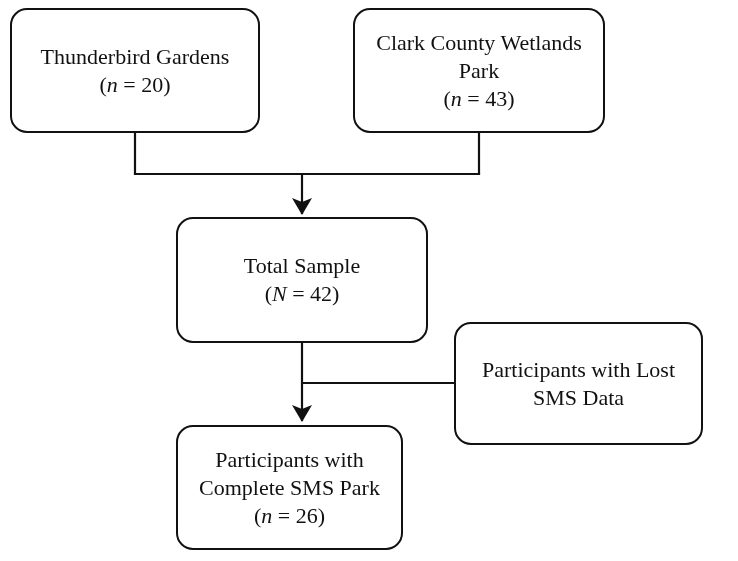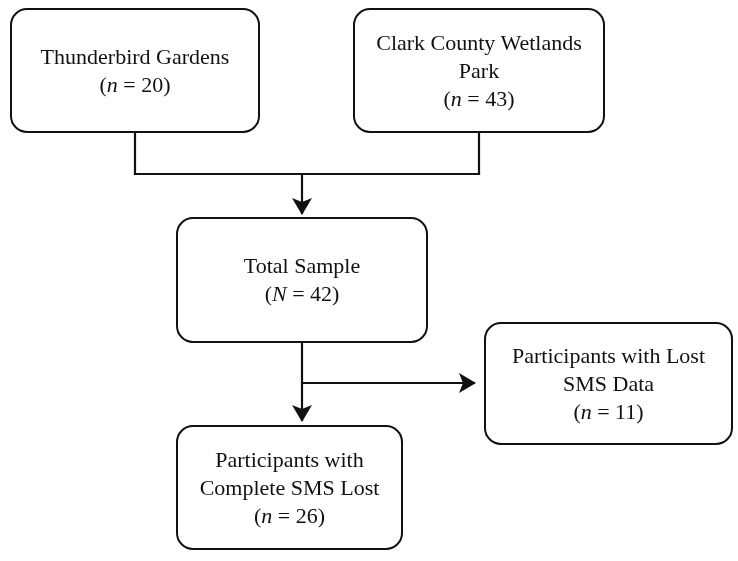--- a/index.html
+++ b/index.html
@@ -88,25 +88,24 @@
     <div class="nline">Clark County Wetlands</div>
     <div class="nline">Park</div>
     <div class="stat"><span>(</span><span class="var">n</span><span> = 43)</span></div>
   </div>
 
   <div class="node" style="left:176px; top:217px; width:252px; height:126px;">
     <div class="nline">Total Sample</div>
     <div class="stat"><span>(</span><span class="var">N</span><span> = 42)</span></div>
   </div>
 
-  <div class="node" style="left:484px; top:322px; width:249px; height:123px;">
+  <div class="node" style="left:454px; top:322px; width:249px; height:123px;">
     <div class="nline">Participants with Lost</div>
     <div class="nline">SMS Data</div>
-    <div class="stat"><span>(</span><span class="var">n</span><span> = 11)</span></div>
   </div>
 
   <div class="node" style="left:176px; top:425px; width:227px; height:125px;">
     <div class="nline">Participants with</div>
-    <div class="nline">Complete SMS Lost</div>
+    <div class="nline">Complete SMS Park</div>
     <div class="stat"><span>(</span><span class="var">n</span><span> = 26)</span></div>
   </div>
 
 </div>
 
 </body></html>

